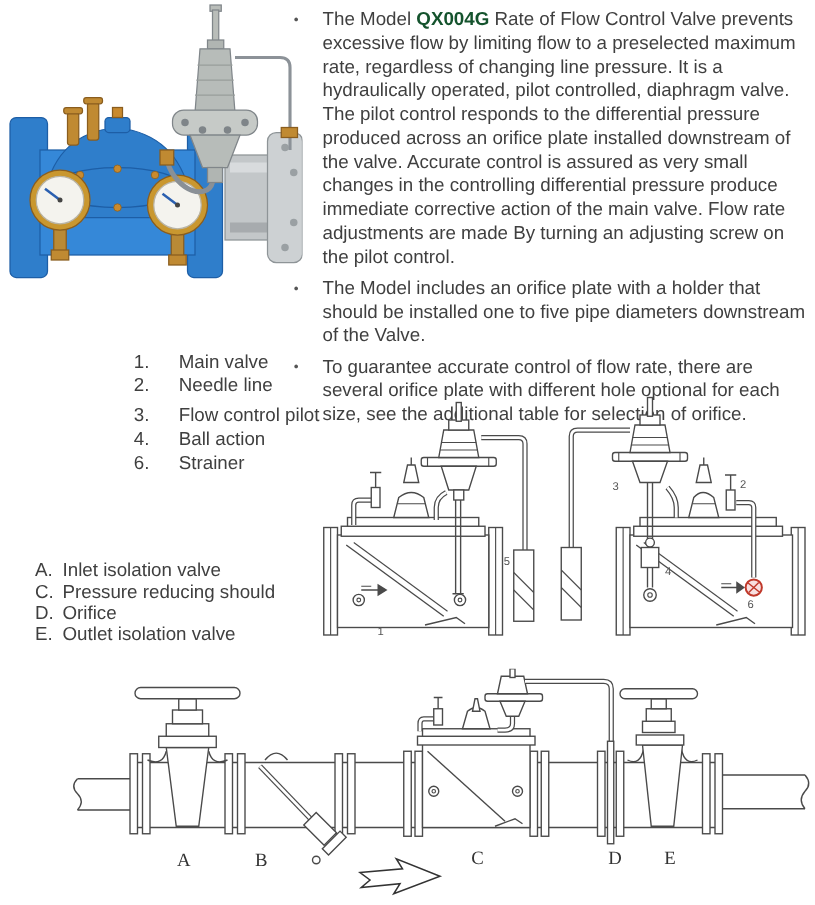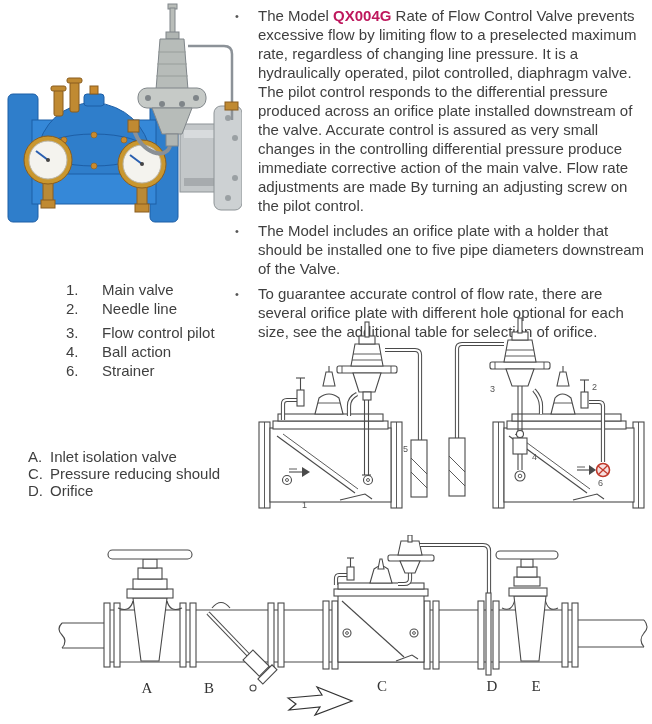--- a/index.html
+++ b/index.html
@@ -2,24 +2,24 @@
 <html><head>
 <meta charset="utf-8">
 <style>
   html,body{margin:0;padding:0;background:#ffffff;}
   #page{position:relative;width:652px;height:724px;background:#fff;overflow:hidden;
         font-family:"Liberation Sans",sans-serif;color:#3f3f3f;}
   
   #intro{position:absolute;left:233px;top:6px;width:418px;}
   #intro p{position:relative;margin:0 0 6px 0;padding-left:25px;font-size:15px;line-height:19px;}
   #intro .bull{position:absolute;left:2px;top:1px;font-size:11px;color:#555;}
-  #intro b{color:#be185d;}
+  #intro b{color:#14532d;}
   
   #numlist{position:absolute;left:66px;top:280px;font-size:15px;}
-  .nrow{line-height:19px;}
+  .nrow{line-height:19px;margin-left:41px;}
   .nrow:nth-child(3){margin-top:5px;}
   .nrow .nn{display:inline-block;width:36px;}
   
   #letlist{position:absolute;left:28px;top:448px;font-size:15px;}
   .lrow{line-height:17px;}
   .lrow .nn{display:inline-block;width:22px;}
   
   .ln{fill:none;stroke:#4a4a4a;stroke-width:1.1;}
   .lnf{fill:#fff;stroke:#4a4a4a;stroke-width:1.1;}
   .tube{fill:none;stroke:#4a4a4a;stroke-width:4.2;}
@@ -128,20 +128,21 @@
     <div class="nrow"><span class="nn">2.</span><span>Needle line</span></div>
     <div class="nrow"><span class="nn">3.</span><span>Flow control pilot</span></div>
     <div class="nrow"><span class="nn">4.</span><span>Ball action</span></div>
     <div class="nrow"><span class="nn">6.</span><span>Strainer</span></div>
   </div>
 
   <div id="letlist">
     <div class="lrow"><span class="nn">A.</span><span>Inlet isolation valve</span></div>
     <div class="lrow"><span class="nn">C.</span><span>Pressure reducing should</span></div>
     <div class="lrow"><span class="nn">D.</span><span>Orifice</span></div>
+    <div class="lrow"><span class="nn">E.</span><span>Outlet isolation valve</span></div>
   </div>
 
   <svg id="diagrams" width="407" height="228" viewBox="0 0 407 228">
 
     <g>
       <rect class="lnf" x="14" y="112" width="11" height="86"></rect>
         <line class="thin" x1="19.5" y1="112" x2="19.5" y2="198"></line>
       <rect class="lnf" x="146" y="112" width="11" height="86"></rect>
         <line class="thin" x1="151.5" y1="112" x2="151.5" y2="198"></line>
       <rect class="lnf" x="25" y="118" width="121" height="74"></rect>

